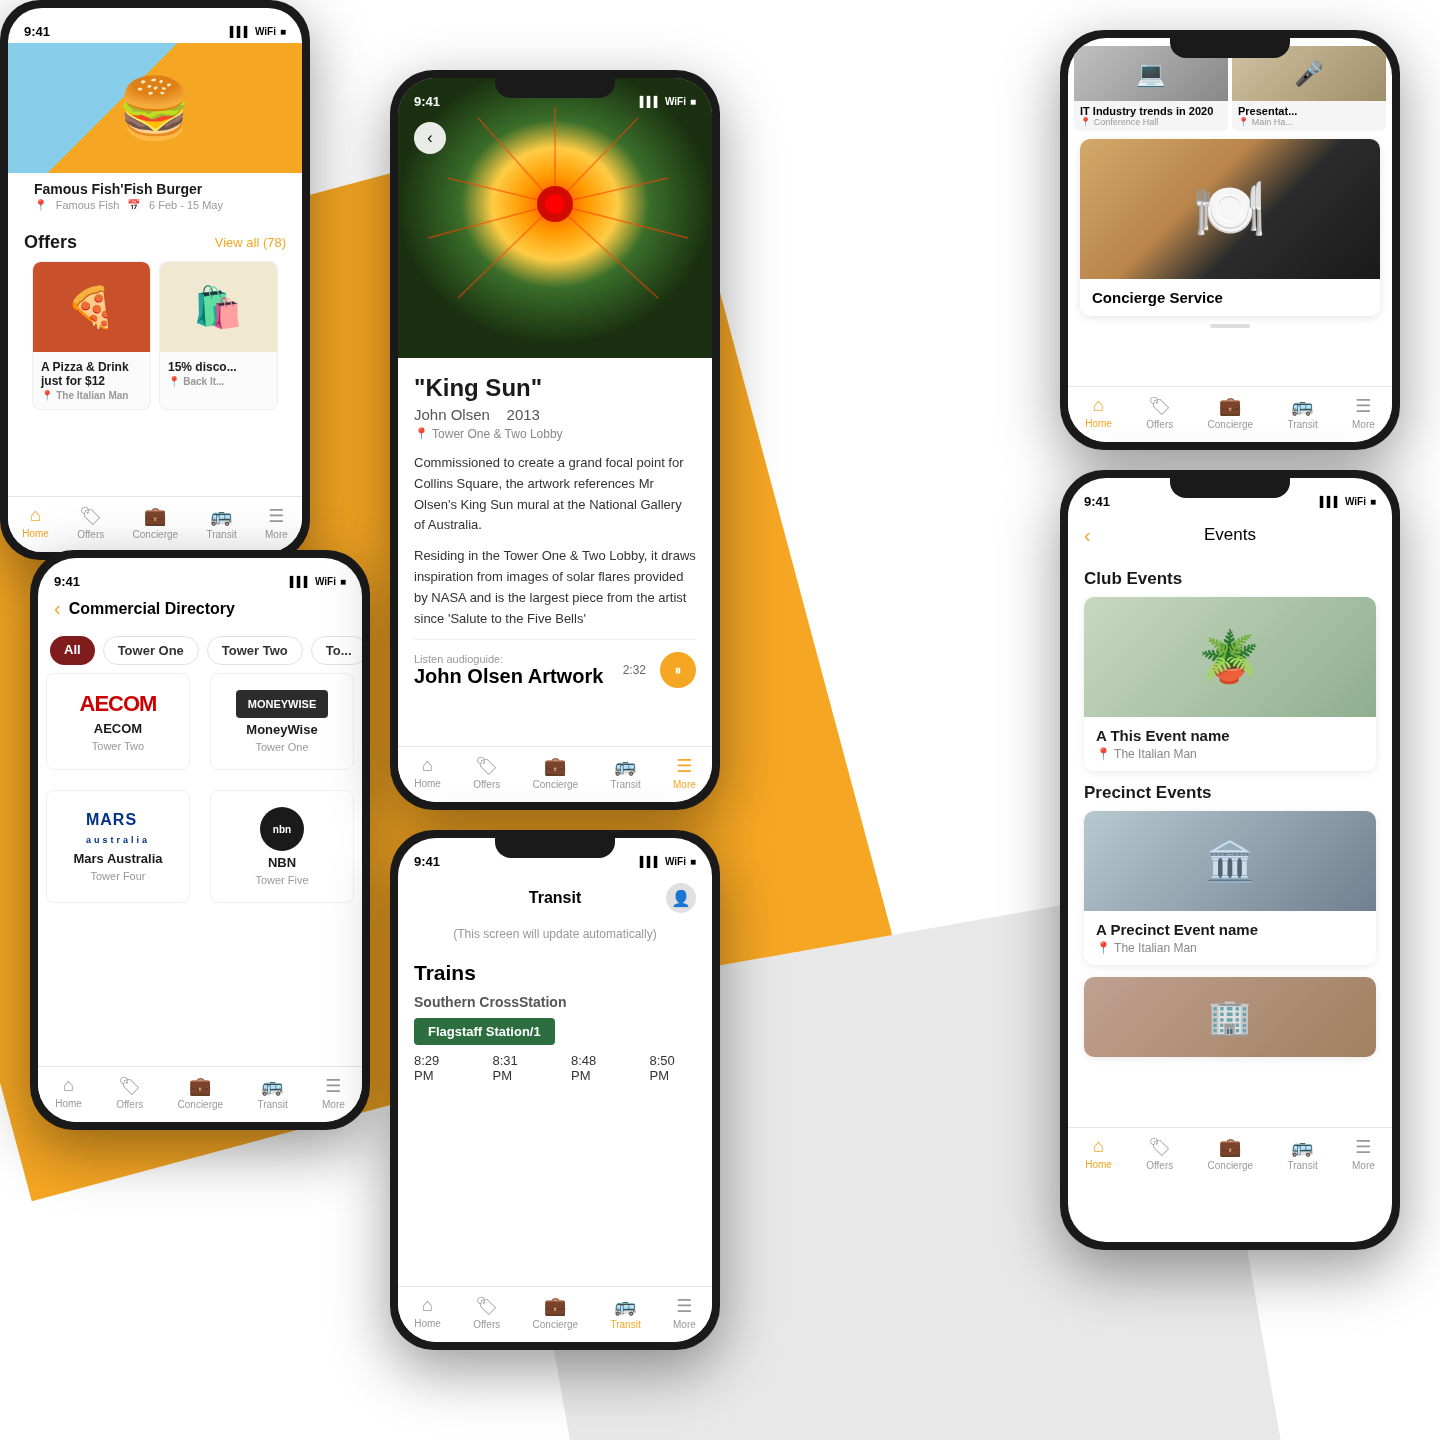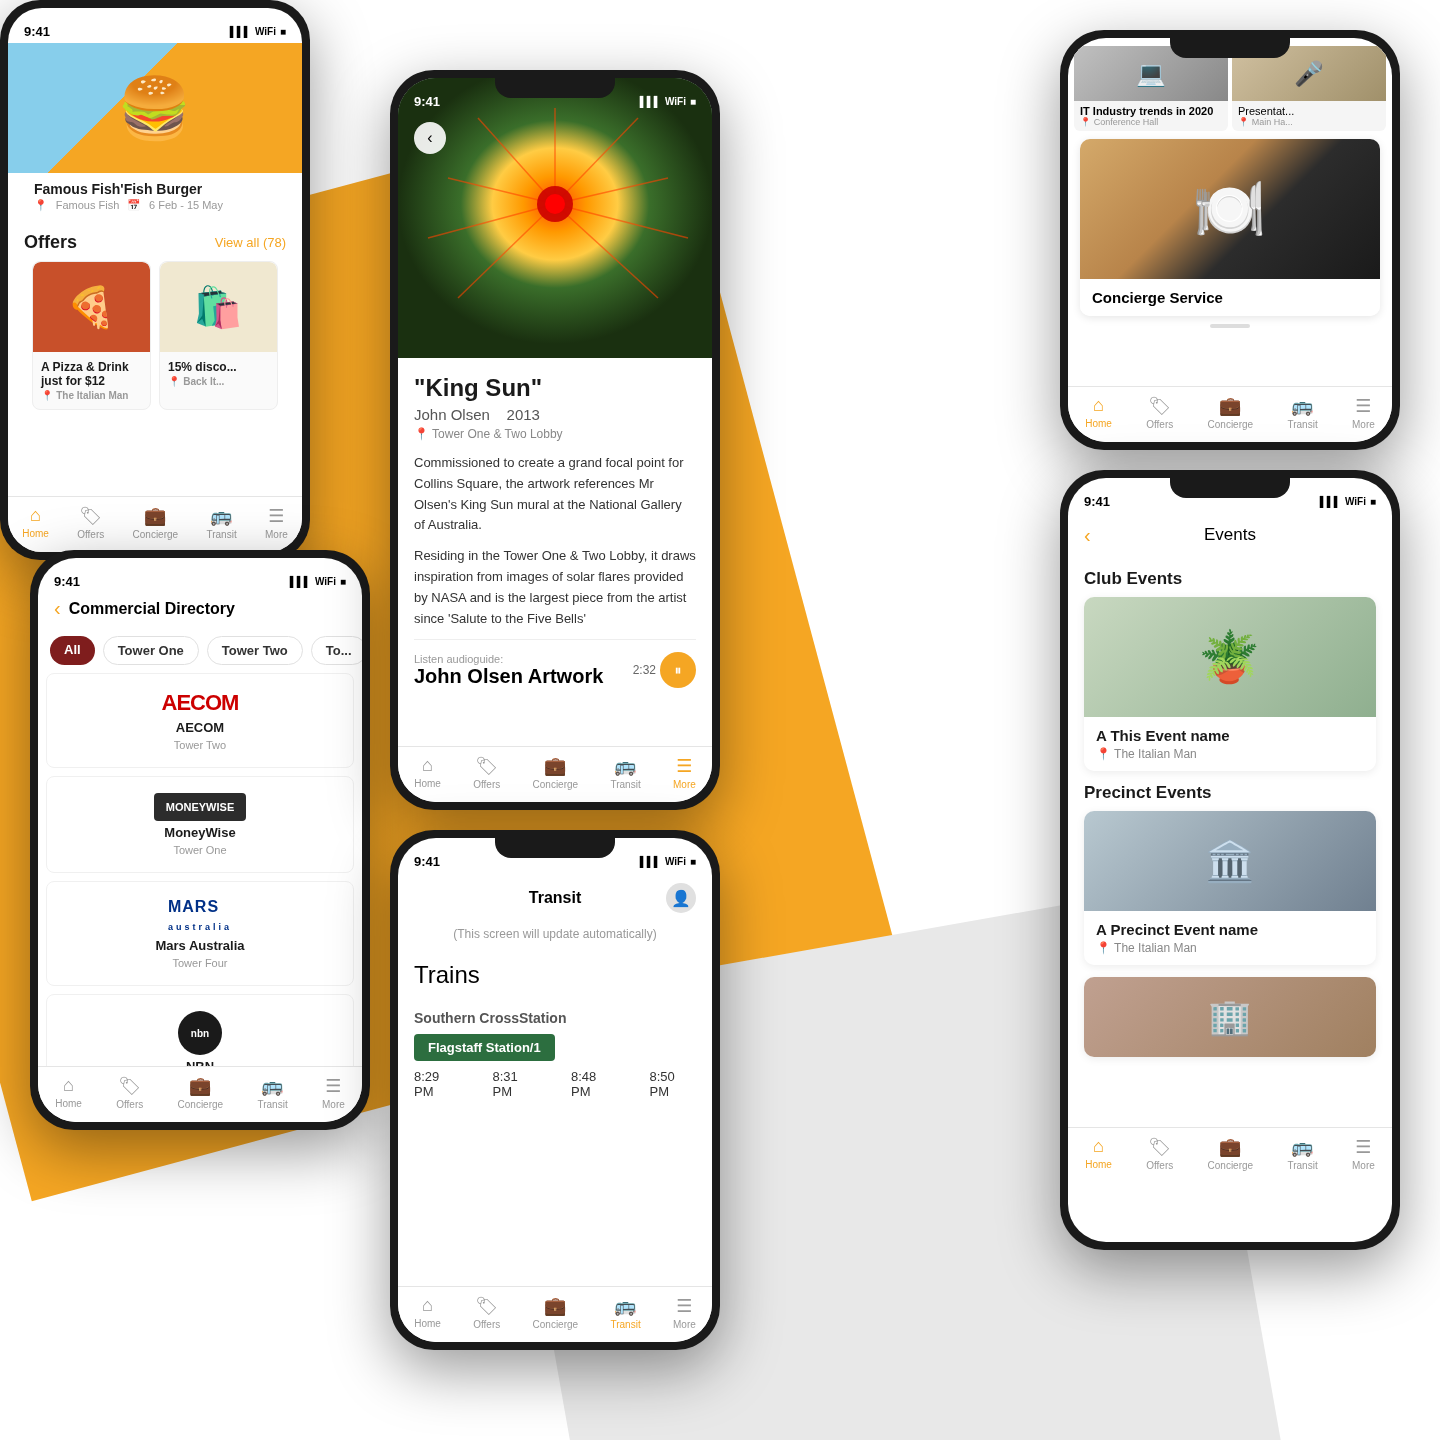--- a/index.html
+++ b/index.html
@@ -316,22 +316,22 @@
       position: absolute;
       font-size: 35px;
       top: 50%;
       left: 50%;
       transform: translate(-50%, -50%);
     }
 
     
     .company-grid {
       display: grid;
-      grid-template-columns: 1fr;
-      gap: 8px;
+      grid-template-columns: 1fr 1fr;
+      gap: 20px;
       padding: 0 8px;
     }
     .company-card {
       background: white;
       border: 1px solid #f0f0f0;
       border-radius: 8px;
       padding: 16px 12px;
       display: flex;
       flex-direction: column;
       align-items: center;
@@ -427,23 +427,23 @@
       font-size: 16px;
     }
     .transit-auto-update {
       text-align: center;
       color: #999;
       font-size: 12px;
       padding: 4px 0 12px;
     }
     .transit-section { padding: 8px 16px; }
     .transit-section-title {
-      font-size: 24px;
-      font-weight: 400;
-      margin-bottom: 21px;
+      font-size: 21px;
+      font-weight: 700;
+      margin-bottom: 9px;
     }
     .transit-station {
       font-size: 14px;
       font-weight: 600;
       color: #555;
       margin-bottom: 8px;
     }
     .transit-badge {
       background: #2c6e3f;
       color: white;
@@ -502,21 +502,21 @@
     }
     .artwork-audio {
       border-top: 1px solid #eee;
       padding-top: 12px;
       display: flex;
       align-items: center;
       justify-content: space-between;
     }
     .audio-label { font-size: 11px; color: #999; }
     .audio-title { font-size: 20px; font-weight: 600; }
-    .audio-controls { display: flex; align-items: center; gap: 4px; justify-content: center; }
+    .audio-controls { display: flex; align-items: center; gap: 14px; justify-content: center; }
     .audio-time { font-size: 12px; color: #666; }
     .audio-play-btn {
       width: 36px;
       height: 36px;
       background: #F5A623;
       border-radius: 50%;
       display: flex;
       align-items: center;
       justify-content: center;
       font-size: 14px;
@@ -939,21 +939,21 @@
             <div style="font-size:11px;font-weight:700;">IT Industry trends in 2020</div>
             <div style="font-size:9px;color:#999;">
               <span>📍</span>
               <span>Conference Hall</span>
             </div>
           </div>
         </div>
         <div style="flex:1;background:#f5f5f5;border-radius:6px;overflow:hidden;">
           <div style="width:100%;height:55px;background:linear-gradient(135deg,#d0c0a0,#a0906a);display:flex;align-items:center;justify-content:center;font-size:24px;">🎤</div>
           <div style="padding:4px 6px;">
-            <div style="font-size:11px;font-weight:400;">Presentat...</div>
+            <div style="font-size:11px;font-weight:700;">Presentat...</div>
             <div style="font-size:9px;color:#999;">
               <span>📍</span>
               <span>Main Ha...</span>
             </div>
           </div>
         </div>
       </div>
 
       <div style="margin:4px 12px 8px;border-radius:10px;overflow:hidden;box-shadow:0 2px 8px rgba(0,0,0,0.1);">
         <div class="img-concierge" style="height:140px;background:linear-gradient(135deg,#d4a96a 0%,#b8844a 40%,#2c2c2c 60%,#1a1a1a 100%);display:flex;align-items:center;justify-content:center;font-size:60px;">🍽️</div>

